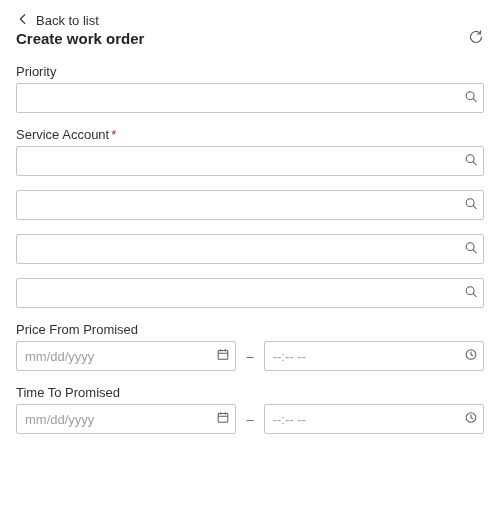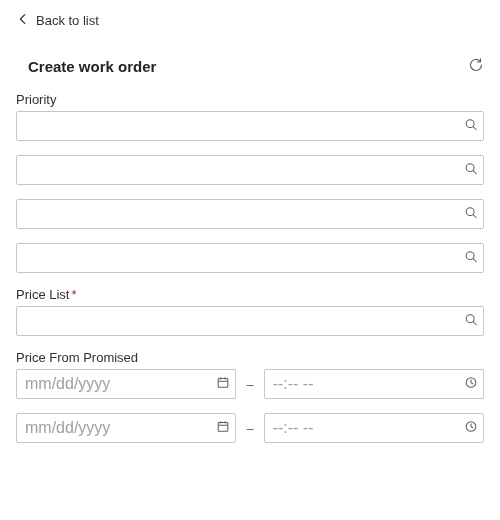--- a/index.html
+++ b/index.html
@@ -12,28 +12,26 @@
       background: #fff;
       width: 500px;
     }
     .back-link {
       display: inline-flex;
       align-items: center;
       gap: 6px;
       font-size: 13px;
       color: #323130;
       cursor: pointer;
-      margin-bottom: 28px;
     }
     .header-row {
       display: flex;
       justify-content: space-between;
       align-items: center;
       margin-bottom: 16px;
-      margin-left: 12px;
     }
     .page-title {
       font-weight: 600;
       font-size: 15px;
       color: #242424;
     }
     .refresh-icon { cursor: pointer; color: #605e5c; }
     .field { margin-bottom: 14px; }
     .field-label { font-size: 13px; color: #323130; margin-bottom: 4px; }
     .required { color: #a4262c; margin-left: 2px; }
@@ -67,21 +65,21 @@
     .dt-box {
       position: relative;
       flex: 1;
     }
     .dt-box input {
       width: 100%;
       height: 30px;
       padding: 4px 32px 4px 8px;
       border: 1px solid #c8c6c4;
       border-radius: 2px;
-      font-size: 16px;
+      font-size: 13px;
       color: #605e5c;
       background: #fff;
     }
     .dt-sep { color: #605e5c; font-size: 13px; user-select: none; }
     ::placeholder { color: #a19f9d; }
   </style>
 </head>
 <body>
 
 
@@ -114,60 +112,60 @@
       <svg width="14" height="14" viewBox="0 0 16 16">
           <circle cx="7" cy="7" r="4.5" fill="none" stroke="currentColor" stroke-width="1.2"></circle>
           <line x1="10.5" y1="10.5" x2="14" y2="14" stroke="currentColor" stroke-width="1.2" stroke-linecap="round"></line>
         </svg>
     </span>
   </div>
 </div>
 
 
 <div class="field">
-  <div class="lookup">
-    <input type="text" value="" style="">
-    <span class="lookup-icon">
-      <svg width="14" height="14" viewBox="0 0 16 16">
-          <circle cx="7" cy="7" r="4.5" fill="none" stroke="currentColor" stroke-width="1.2"></circle>
-          <line x1="10.5" y1="10.5" x2="14" y2="14" stroke="currentColor" stroke-width="1.2" stroke-linecap="round"></line>
-        </svg>
-    </span>
-  </div>
-</div>
-
-
-<div class="field">
-  <div class="lookup">
-    <input type="text" value="" style="">
-    <span class="lookup-icon">
-      <svg width="14" height="14" viewBox="0 0 16 16">
-          <circle cx="7" cy="7" r="4.5" fill="none" stroke="currentColor" stroke-width="1.2"></circle>
-          <line x1="10.5" y1="10.5" x2="14" y2="14" stroke="currentColor" stroke-width="1.2" stroke-linecap="round"></line>
-        </svg>
-    </span>
-  </div>
-</div>
-
-
-<div class="field">
-  <div class="lookup">
-    <input type="text" value="" style="">
-    <span class="lookup-icon">
-      <svg width="14" height="14" viewBox="0 0 16 16">
-          <circle cx="7" cy="7" r="4.5" fill="none" stroke="currentColor" stroke-width="1.2"></circle>
-          <line x1="10.5" y1="10.5" x2="14" y2="14" stroke="currentColor" stroke-width="1.2" stroke-linecap="round"></line>
-        </svg>
-    </span>
-  </div>
-</div>
-
-
-<div class="field">
-  <div class="field-label"><span>Price List</span><span class="required">*</span></div>
+  <div class="field-label"><span>Service Account</span><span class="required">*</span></div>
+  <div class="lookup">
+    <input type="text" value="" style="">
+    <span class="lookup-icon">
+      <svg width="14" height="14" viewBox="0 0 16 16">
+          <circle cx="7" cy="7" r="4.5" fill="none" stroke="currentColor" stroke-width="1.2"></circle>
+          <line x1="10.5" y1="10.5" x2="14" y2="14" stroke="currentColor" stroke-width="1.2" stroke-linecap="round"></line>
+        </svg>
+    </span>
+  </div>
+</div>
+
+
+<div class="field">
+  <div class="lookup">
+    <input type="text" value="" style="">
+    <span class="lookup-icon">
+      <svg width="14" height="14" viewBox="0 0 16 16">
+          <circle cx="7" cy="7" r="4.5" fill="none" stroke="currentColor" stroke-width="1.2"></circle>
+          <line x1="10.5" y1="10.5" x2="14" y2="14" stroke="currentColor" stroke-width="1.2" stroke-linecap="round"></line>
+        </svg>
+    </span>
+  </div>
+</div>
+
+
+<div class="field">
+  <div class="lookup">
+    <input type="text" value="" style="">
+    <span class="lookup-icon">
+      <svg width="14" height="14" viewBox="0 0 16 16">
+          <circle cx="7" cy="7" r="4.5" fill="none" stroke="currentColor" stroke-width="1.2"></circle>
+          <line x1="10.5" y1="10.5" x2="14" y2="14" stroke="currentColor" stroke-width="1.2" stroke-linecap="round"></line>
+        </svg>
+    </span>
+  </div>
+</div>
+
+
+<div class="field">
   <div class="lookup">
     <input type="text" value="" style="">
     <span class="lookup-icon">
       <svg width="14" height="14" viewBox="0 0 16 16">
           <circle cx="7" cy="7" r="4.5" fill="none" stroke="currentColor" stroke-width="1.2"></circle>
           <line x1="10.5" y1="10.5" x2="14" y2="14" stroke="currentColor" stroke-width="1.2" stroke-linecap="round"></line>
         </svg>
     </span>
   </div>
 </div>
@@ -195,20 +193,21 @@
             <circle cx="8" cy="8" r="5.5" fill="none" stroke="currentColor" stroke-width="1.2"></circle>
             <path d="M8 5v3.2l2 1.2" fill="none" stroke="currentColor" stroke-width="1.2" stroke-linecap="round"></path>
           </svg>
       </span>
     </div>
   </div>
 </div>
 
 
 <div class="field">
+  <div class="field-label"><span>Time To Promised</span></div>
   <div class="dt-row">
     <div class="dt-box">
       <input type="text" placeholder="mm/dd/yyyy" style="">
       <span class="lookup-icon">
         <svg width="14" height="14" viewBox="0 0 16 16">
             <rect x="2.5" y="3.5" width="11" height="10" rx="1" fill="none" stroke="currentColor" stroke-width="1.2"></rect>
             <line x1="2.5" y1="6.5" x2="13.5" y2="6.5" stroke="currentColor" stroke-width="1.2"></line>
             <line x1="5.5" y1="2" x2="5.5" y2="4.5" stroke="currentColor" stroke-width="1.2"></line>
             <line x1="10.5" y1="2" x2="10.5" y2="4.5" stroke="currentColor" stroke-width="1.2"></line>
           </svg>

